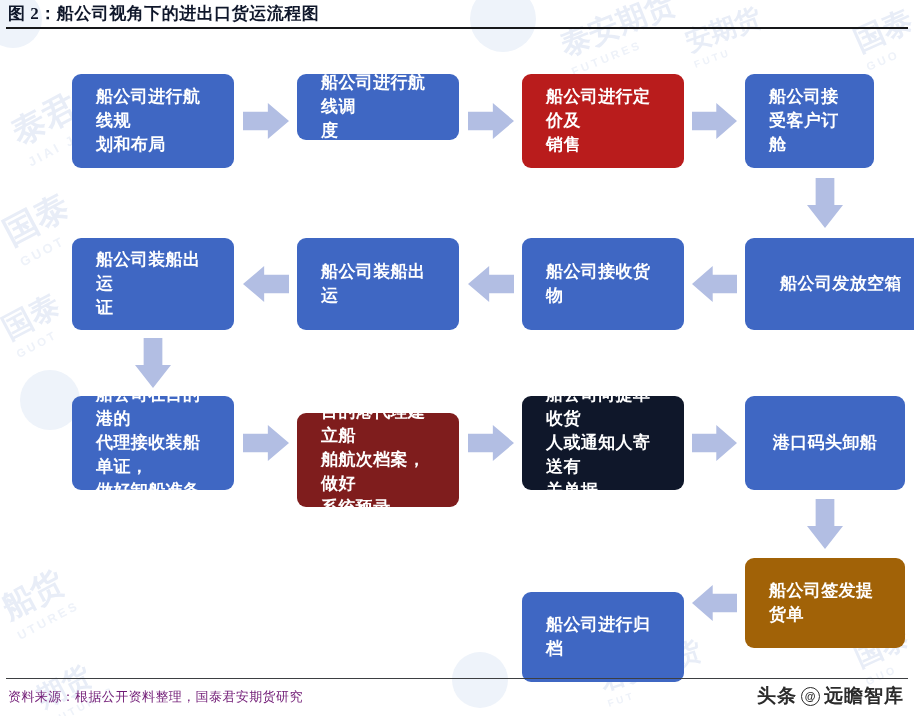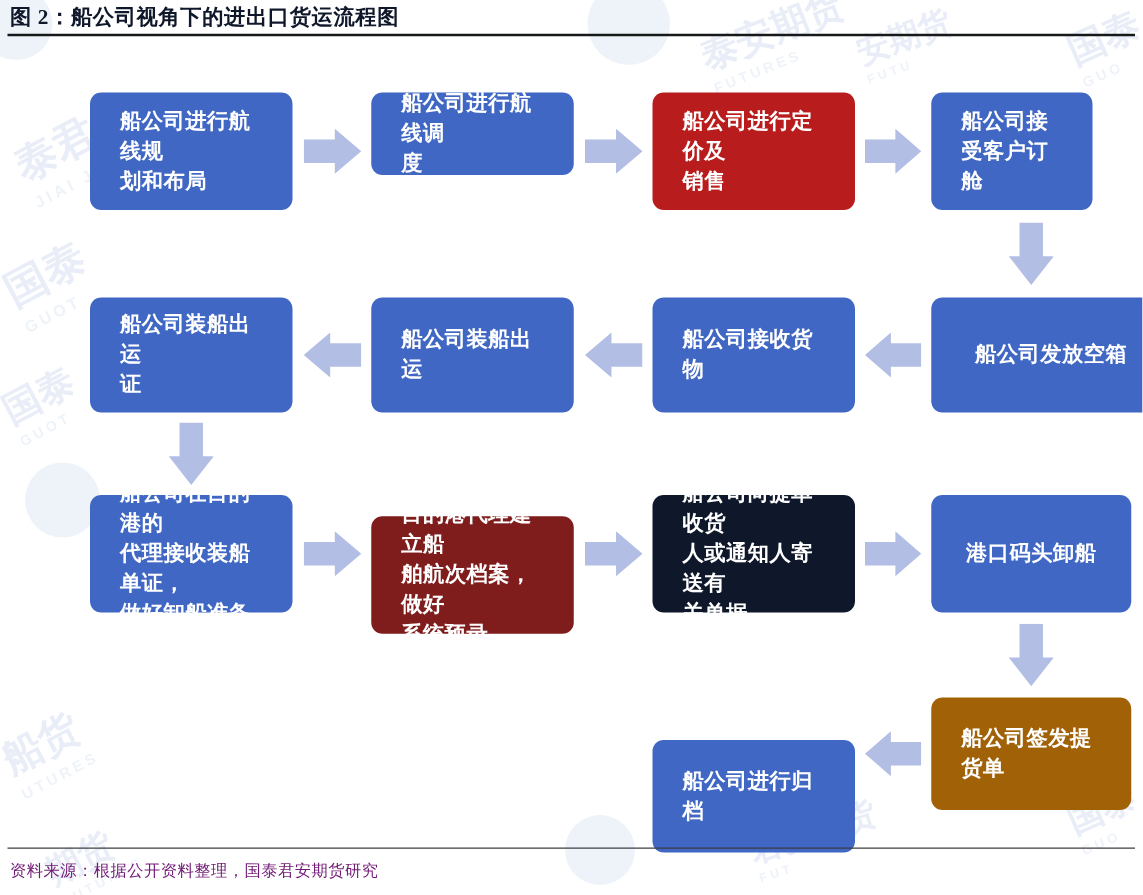--- a/index.html
+++ b/index.html
@@ -279,14 +279,19 @@
       <div class="node" style="left: 522px; top: 558px; width: 162px; height: 90px; background: rgb(63, 103, 195); margin-top: 34px;">
         <span>船公司进行归档</span>
       </div>
       <div class="node" style="left: 745px; top: 558px; width: 160px; height: 90px; background: #a16207;">
         <span>船公司签发提货单</span>
       </div>
     </div>
 
   <div class="rule-bottom"></div>
   <div class="footer-source">资料来源：根据公开资料整理，国泰君安期货研究</div>
+  <div class="brand">
+    <span>头条</span>
+    <span class="at">@</span>
+    <span>远瞻智库</span>
+  </div>
 
 </div>
 
 </body></html>

